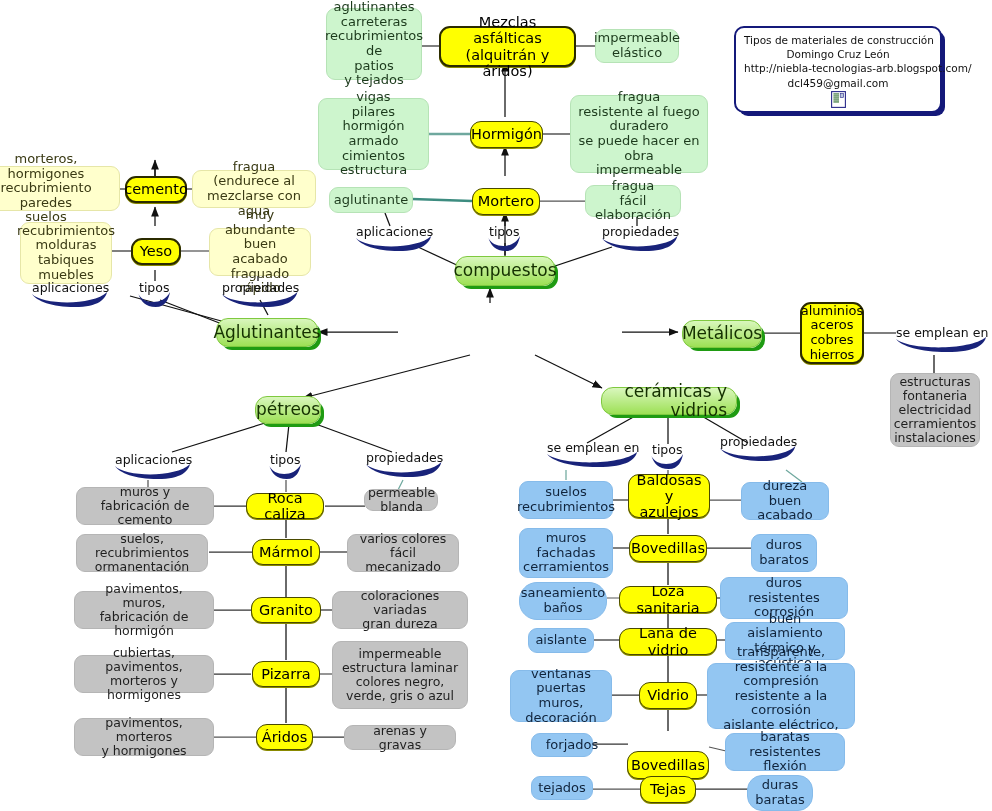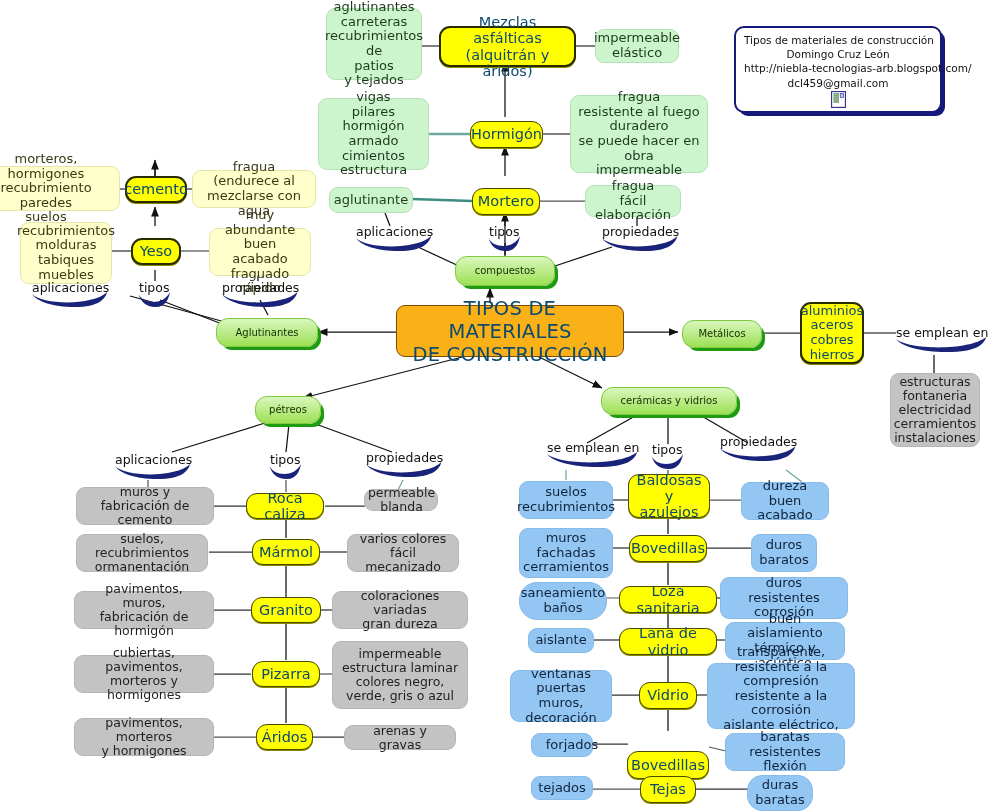--- a/index.html
+++ b/index.html
@@ -4,38 +4,38 @@
 <style>
   html,body{margin:0;padding:0;background:#ffffff;}
   body{width:992px;height:811px;position:relative;overflow:hidden;
        font-family:"DejaVu Sans","Liberation Sans",sans-serif;}
   #canvas{position:absolute;left:0;top:0;width:992px;height:811px;}
   svg.edges{position:absolute;left:0;top:0;width:992px;height:811px;pointer-events:none;}
 
   
   .node{position:absolute;box-sizing:border-box;display:flex;align-items:center;
         justify-content:center;text-align:center;line-height:1.12;
-        color:#0c4a6e;}
+        color:#000000;}
 
   
   .n-yellow{background:#ffff00;border:1.6px solid #4a4a00;border-radius:11px;
             box-shadow:0 1px 0 #8a8a00;font-size:14.5px;padding:3px 7px;}
   .n-yellow-sm{font-size:13px;}
   .n-yellow-thick{border:2px solid #2b2b00;}
 
   
   .n-orange{background:#f9b117;border:1.8px solid #7a4d00;border-radius:9px;
             font-size:19.5px;letter-spacing:.2px;padding:4px 10px;line-height:1.18;}
 
   
   .n-green{border-radius:12px;font-size:14.5px;padding:3px 9px;color:#143000;
            background:linear-gradient(#d9f7bd,#9de055);
            border:1px solid #7fc93f;
            box-shadow:4px 4px 0 -1px #1f9b12;}
-  .n-green-lg{font-size:10px;}
+  .n-green-lg{font-size:17px;}
 
   
   .n-pgreen{background:#cdf5cd;border:1px solid #b6e3b6;border-radius:9px;
             font-size:13px;padding:4px 7px;color:#1c3a1c;}
 
   
   .n-pyellow{background:#ffffcc;border:1px solid #e6e6a8;border-radius:9px;
              font-size:13px;padding:4px 7px;color:#3a3a14;}
 
   
@@ -183,22 +183,20 @@
       <rect x="0.6" y="0.6" width="13.8" height="15.8" fill="#fff" stroke="#2a2a8a" stroke-width="1.1"></rect>
       <rect x="2.4" y="2.4" width="5.6" height="1.1" fill="#2a6a2a"></rect>
       <rect x="2.4" y="4.4" width="5.6" height="1.1" fill="#2a6a2a"></rect>
       <rect x="2.4" y="6.4" width="5.6" height="1.1" fill="#2a6a2a"></rect>
       <rect x="2.4" y="8.4" width="5.6" height="1.1" fill="#2a6a2a"></rect>
       <rect x="2.4" y="10.4" width="5.6" height="1.1" fill="#2a6a2a"></rect>
       <rect x="9.2" y="2.4" width="3.4" height="4.2" fill="#b9c6de" stroke="#2a2a8a" stroke-width=".6"></rect>
     </svg>
   </div>
 
-  <div class="node n-orange" style="left:396px;top:305px;width:228px;height:52px;white-space:pre-line;">TIPOS DE MATERIALES
-DE CONSTRUCCIÓN</div>
 
   <div class="node n-green n-green-lg" style="left:455px;top:256px;width:100px;height:30px;">compuestos</div>
 
   <div class="rel" style="left:354px;top:224px;">
     <span class="t">aplicaciones</span>
     <svg class="sw" viewBox="0 0 80 16" preserveAspectRatio="none">
       <path d="M2,3 C12,14 62,15 76,1 C74,8 68,16 44,16 C22,16 6,10 2,3 Z" fill="#19237a"></path>
     </svg>
   </div>
   <div class="rel" style="left:487px;top:224px;">
@@ -340,21 +338,21 @@
   <div class="node n-grey" style="left:332px;top:641px;width:136px;height:68px;white-space:pre-line;">impermeable
 estructura laminar
 colores negro,
 verde, gris o azul</div>
 
   <div class="node n-grey" style="left:74px;top:718px;width:140px;height:38px;white-space:pre-line;">pavimentos, morteros
 y hormigones</div>
   <div class="node n-yellow" style="left:256px;top:724px;width:57px;height:26px;">Áridos</div>
   <div class="node n-grey" style="left:344px;top:725px;width:112px;height:25px;">arenas y gravas</div>
 
-  <div class="node n-green n-green-lg" style="left:601px;top:387px;width:136px;height:28px;">cerámicas y vidrios</div>
+  <div class="node n-green n-green-lg" style="left:601px;top:387px;width:136px;height:28px;text-align:right;">cerámicas y vidrios</div>
 
   <div class="rel" style="left:545px;top:440px;">
     <span class="t">se emplean en</span>
     <svg class="sw" viewBox="0 0 92 16" preserveAspectRatio="none">
       <path d="M2,3 C14,14 72,15 88,1 C86,8 80,16 50,16 C26,16 6,10 2,3 Z" fill="#19237a"></path>
     </svg>
   </div>
   <div class="rel" style="left:650px;top:442px;">
     <span class="t">tipos</span>
     <svg class="sw" viewBox="0 0 48 16" preserveAspectRatio="none">

